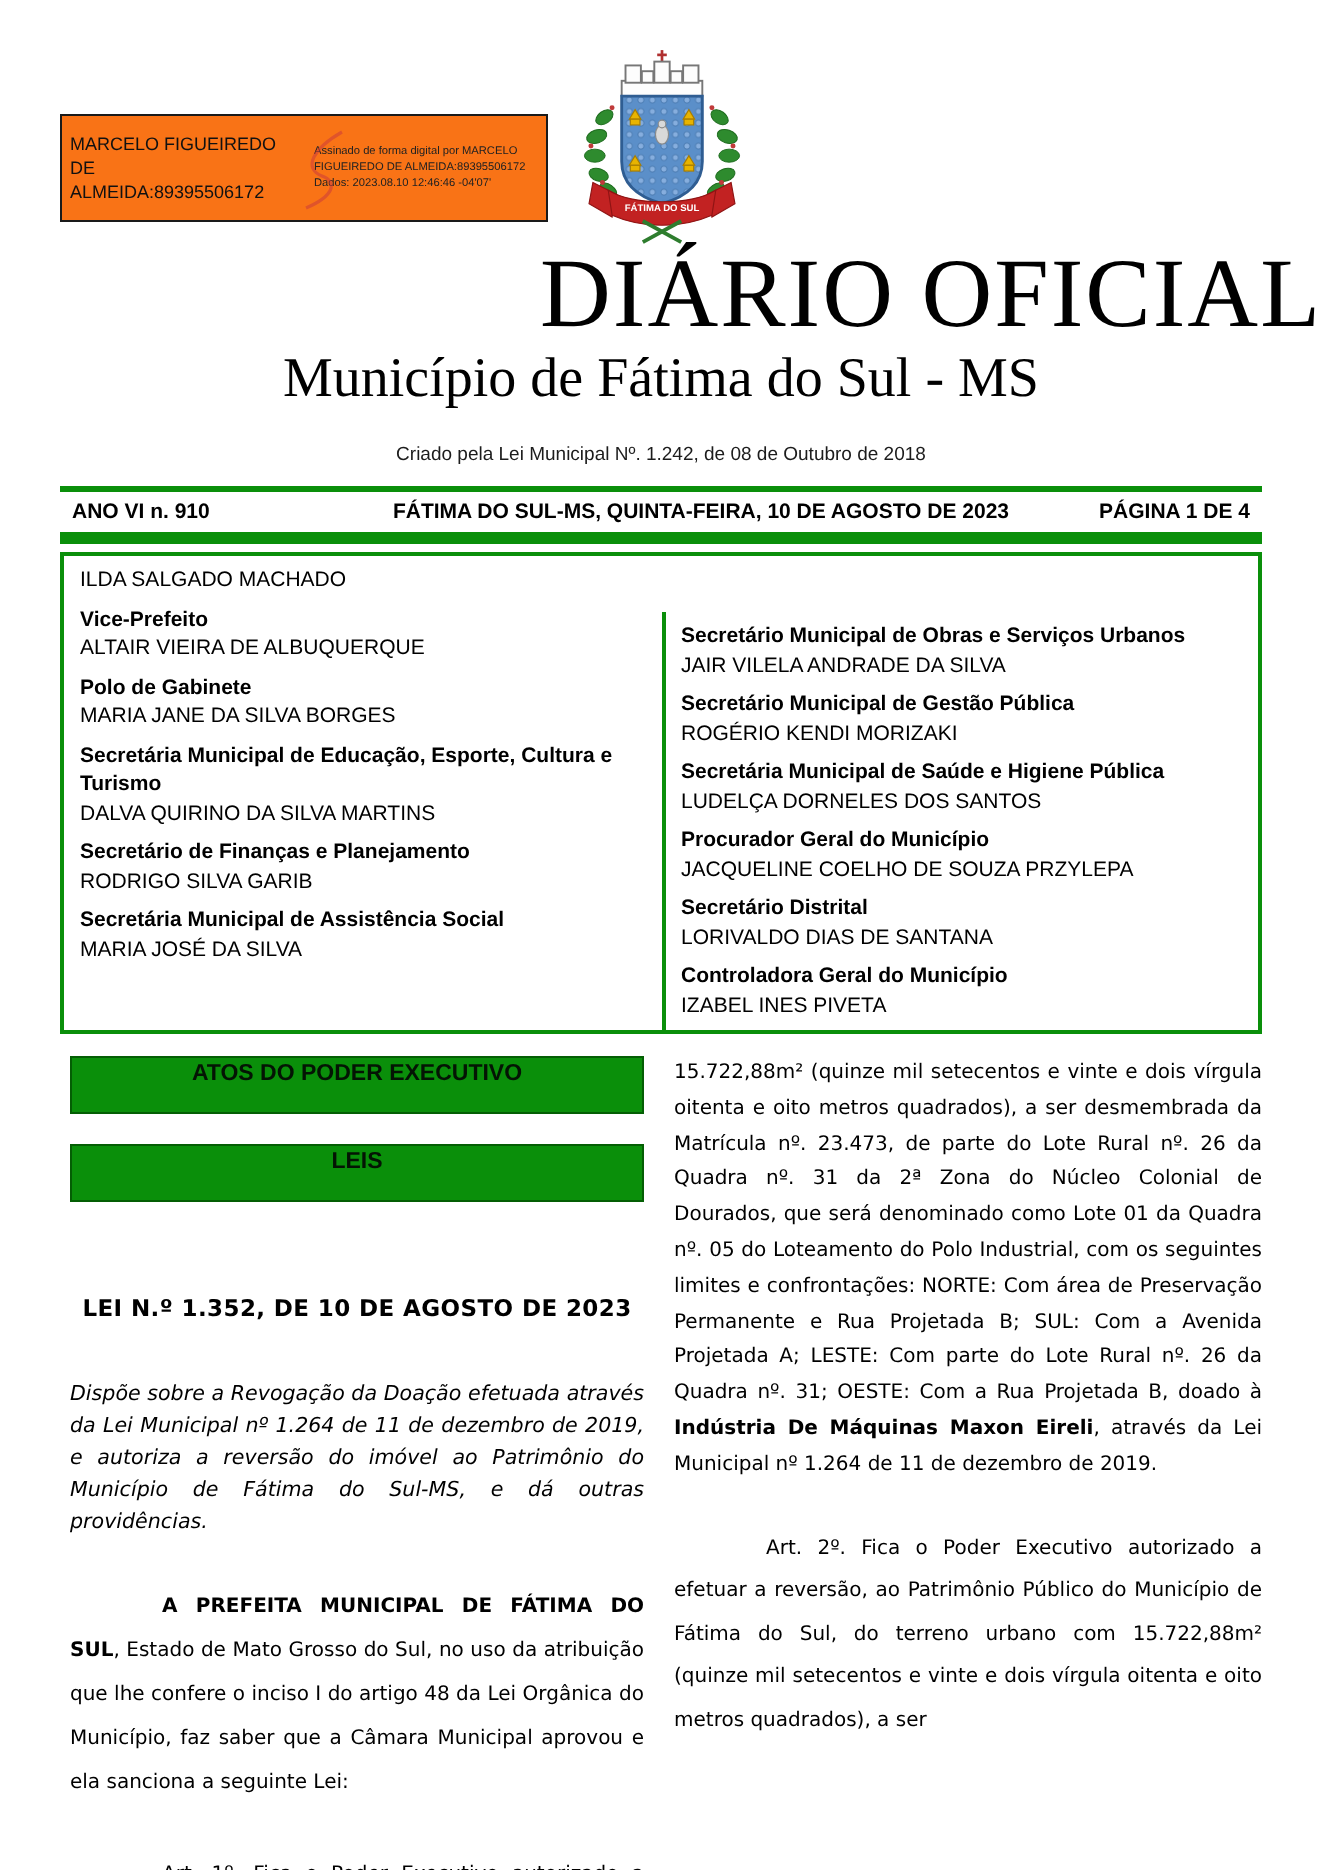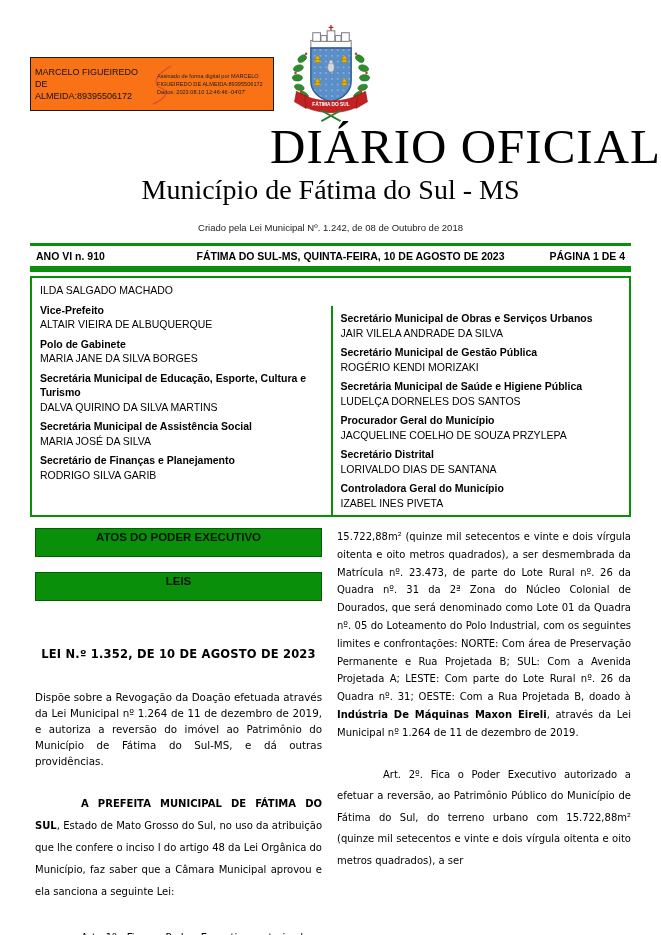--- a/index.html
+++ b/index.html
@@ -99,21 +99,21 @@
   }
   .banner.second { margin-bottom: 46px; }
 
   .law-title {
     font-family: "DejaVu Sans", sans-serif;
     text-align: center; font-size: 11.5px; font-weight: bold;
     margin-bottom: 28px; letter-spacing: .2px;
   }
   .ementa {
     font-family: "DejaVu Sans", sans-serif;
-    font-size: 10.3px; line-height: 16px;
+    font-style: italic; font-size: 10.3px; line-height: 16px;
     text-align: justify;
   }
   .para {
     font-family: "DejaVu Sans", sans-serif;
     font-size: 10px; text-align: justify;
   }
   .para.spaced   { line-height: 22px; text-indent: 46px; margin-top: 24px; }
   .para.flow     { line-height: 17.8px; }
   .para.art2     { line-height: 21.5px; text-indent: 46px; margin-top: 22px; }
   .b { font-weight: bold; }
@@ -233,26 +233,26 @@
     </div>
     <div class="off-entry">
       <span class="role">Polo de Gabinete</span>
       <span class="name">MARIA JANE DA SILVA BORGES</span>
     </div>
     <div class="off-entry">
       <span class="role">Secretária Municipal de Educação, Esporte, Cultura e Turismo</span>
       <span class="name">DALVA QUIRINO DA SILVA MARTINS</span>
     </div>
     <div class="off-entry">
+      <span class="role">Secretário de Finanças e Planejamento</span>
+      <span class="name">RODRIGO SILVA GARIB</span>
+    </div>
+    <div class="off-entry">
       <span class="role">Secretária Municipal de Assistência Social</span>
       <span class="name">MARIA JOSÉ DA SILVA</span>
-    </div>
-    <div class="off-entry">
-      <span class="role">Secretário de Finanças e Planejamento</span>
-      <span class="name">RODRIGO SILVA GARIB</span>
     </div>
   </div>
   <div class="off-col right">
     <div class="off-entry">
       <span class="role">Secretário Municipal de Obras e Serviços Urbanos</span>
       <span class="name">JAIR VILELA ANDRADE DA SILVA</span>
     </div>
     <div class="off-entry">
       <span class="role">Secretário Municipal de Gestão Pública</span>
       <span class="name">ROGÉRIO KENDI MORIZAKI</span>

